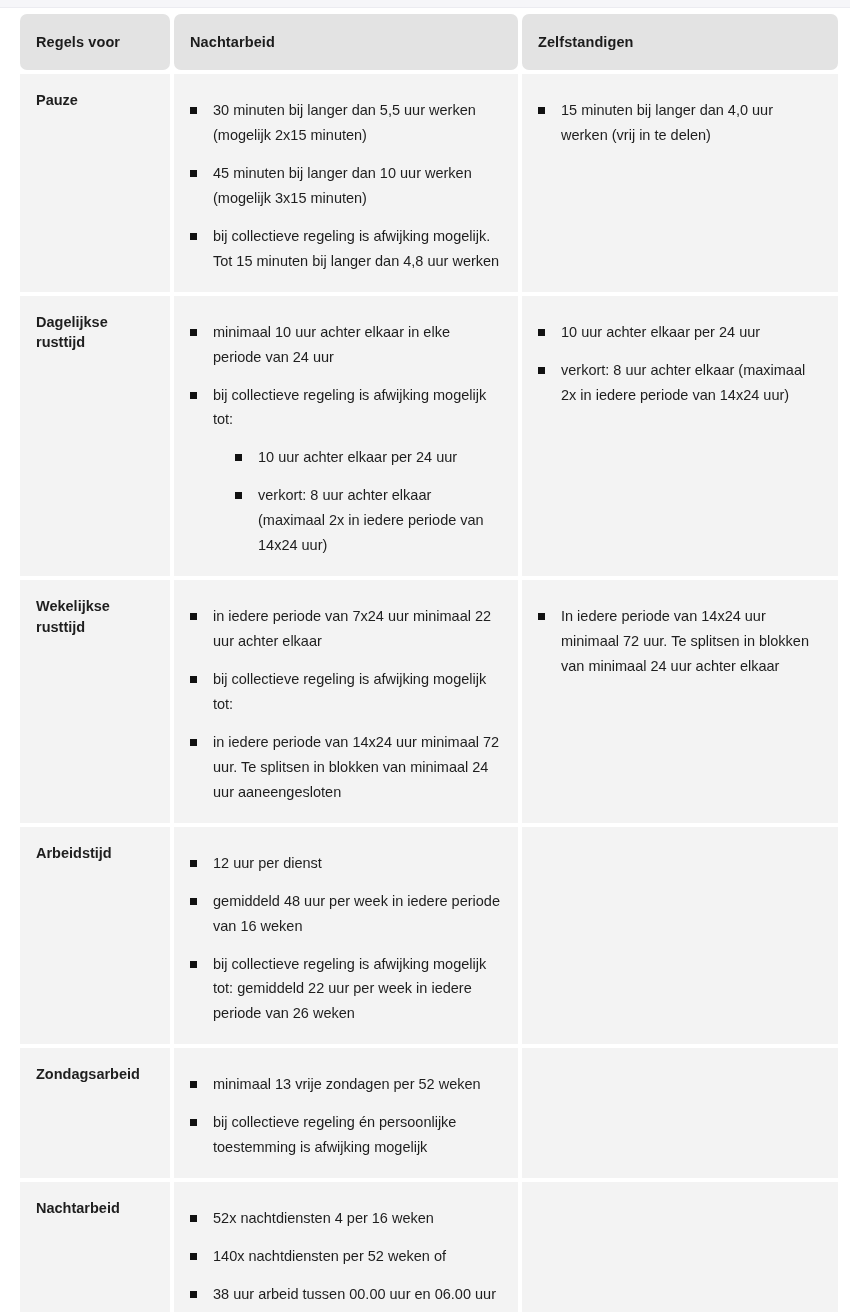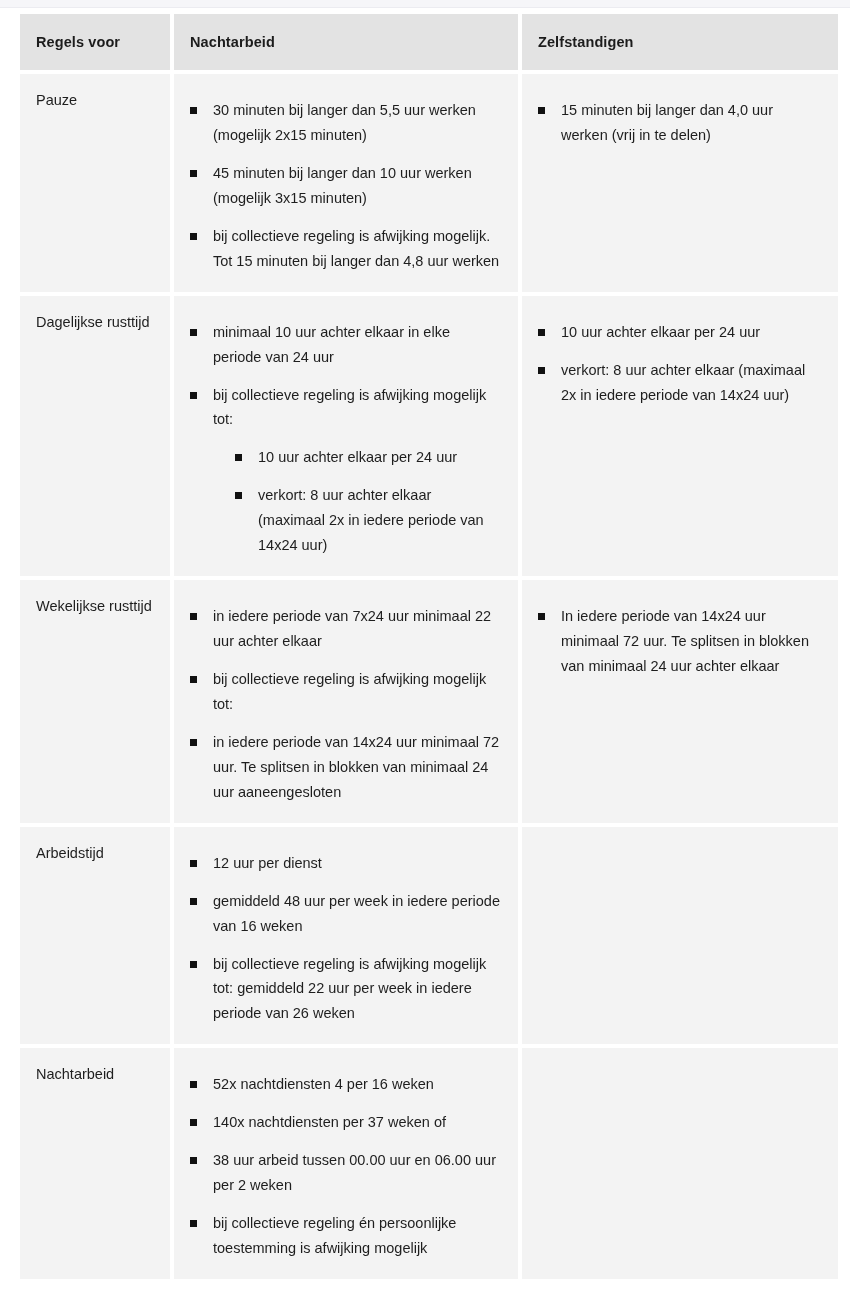--- a/index.html
+++ b/index.html
@@ -56,32 +56,33 @@
 
   table.rules th {
     background: #e3e3e3;
     text-align: left;
     vertical-align: middle;
     font-size: 14.5px;
     font-weight: bold;
     color: #1c1c1c;
     padding: 20px 16px;
     letter-spacing: 0.1px;
+    border-radius: 7px;
   }
 
   table.rules td {
     background: #f3f3f3;
     vertical-align: top;
     padding: 16px 16px 18px 16px;
     font-size: 14.5px;
     color: #1e1e1e;
   }
 
   td.rowhead {
-    font-weight: normal;
+    font-weight: bold;
     color: #161616;
     padding-left: 18px;
     padding-top: 18px;
     line-height: 1.42;
   }
 
   td.cell-empty {
     padding: 0;
   }
 
@@ -262,30 +263,46 @@
                 </li>
                 <li>
                   <span class="bullet"></span>
                   <span class="txt">bij collectieve regeling is afwijking mogelijk tot: gemiddeld 22 uur per week in iedere periode van 26 weken</span>
                 </li>
               </ul>
             </td>
             <td class="cell-empty"></td>
           </tr>
           <tr>
+            <td class="rowhead">Zondagsarbeid</td>
+            <td>
+              <ul class="blist">
+                <li>
+                  <span class="bullet"></span>
+                  <span class="txt">minimaal 13 vrije zondagen per 52 weken</span>
+                </li>
+                <li>
+                  <span class="bullet"></span>
+                  <span class="txt">bij collectieve regeling én persoonlijke toestemming is afwijking mogelijk</span>
+                </li>
+              </ul>
+            </td>
+            <td class="cell-empty"></td>
+          </tr>
+          <tr>
             <td class="rowhead">Nachtarbeid</td>
             <td>
               <ul class="blist">
                 <li>
                   <span class="bullet"></span>
                   <span class="txt">52x nachtdiensten 4 per 16 weken</span>
                 </li>
                 <li>
                   <span class="bullet"></span>
-                  <span class="txt">140x nachtdiensten per 37 weken of</span>
+                  <span class="txt">140x nachtdiensten per 52 weken of</span>
                 </li>
                 <li>
                   <span class="bullet"></span>
                   <span class="txt">38 uur arbeid tussen 00.00 uur en 06.00 uur per 2 weken</span>
                 </li>
                 <li>
                   <span class="bullet"></span>
                   <span class="txt">bij collectieve regeling én persoonlijke toestemming is afwijking mogelijk</span>
                 </li>
               </ul>

